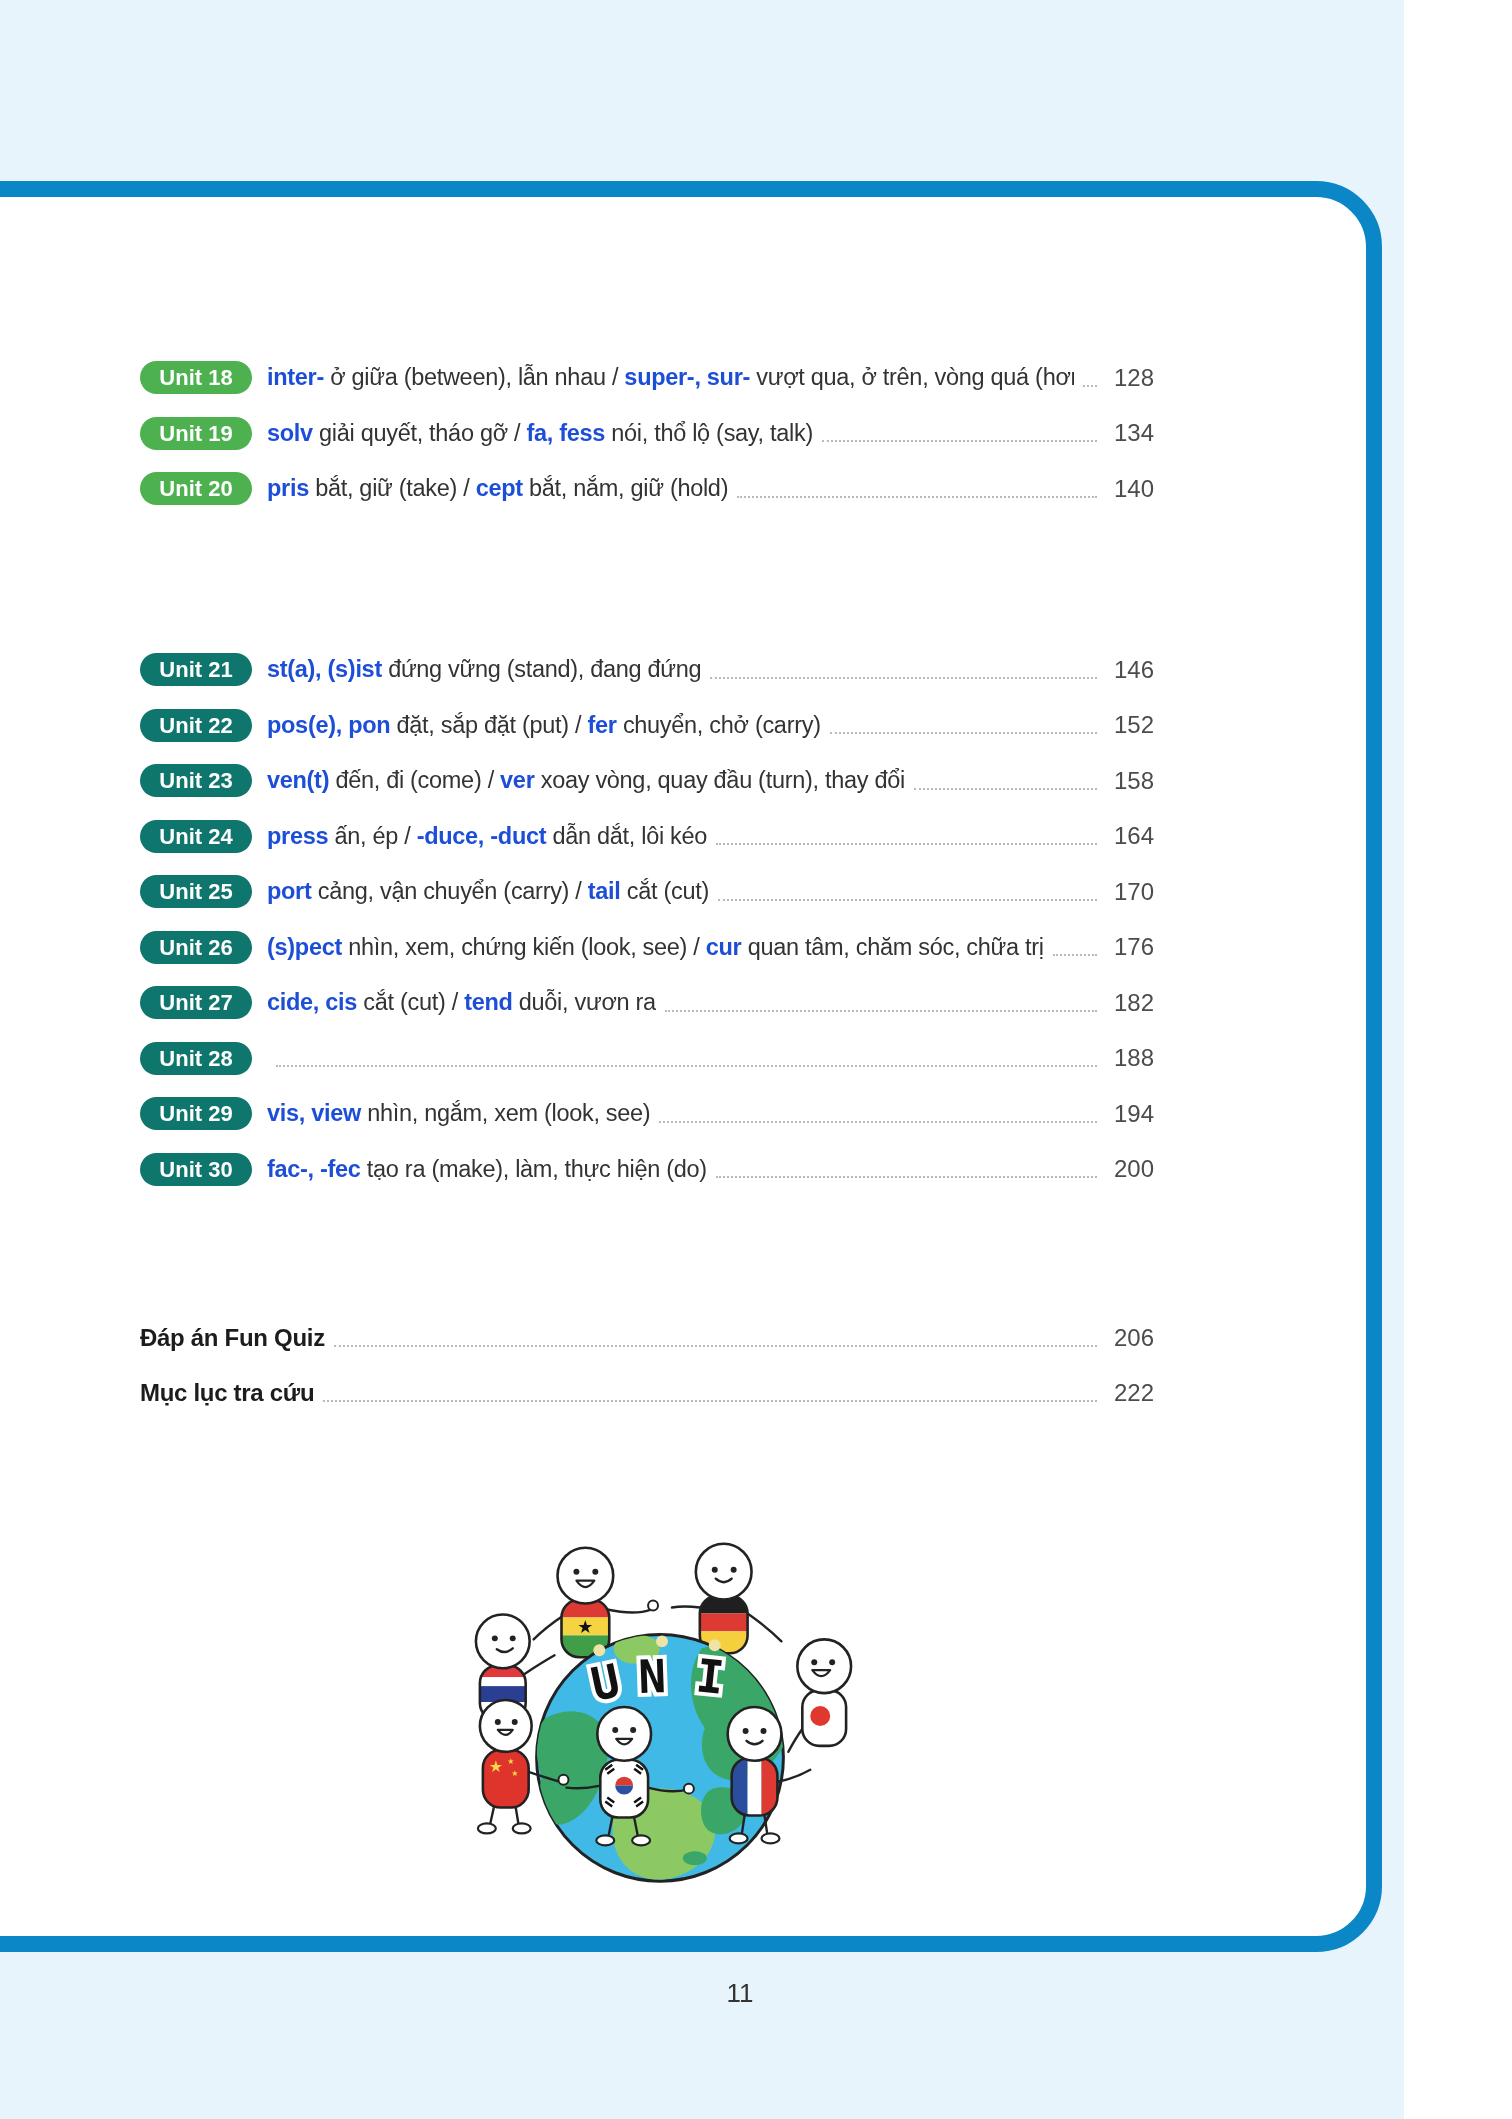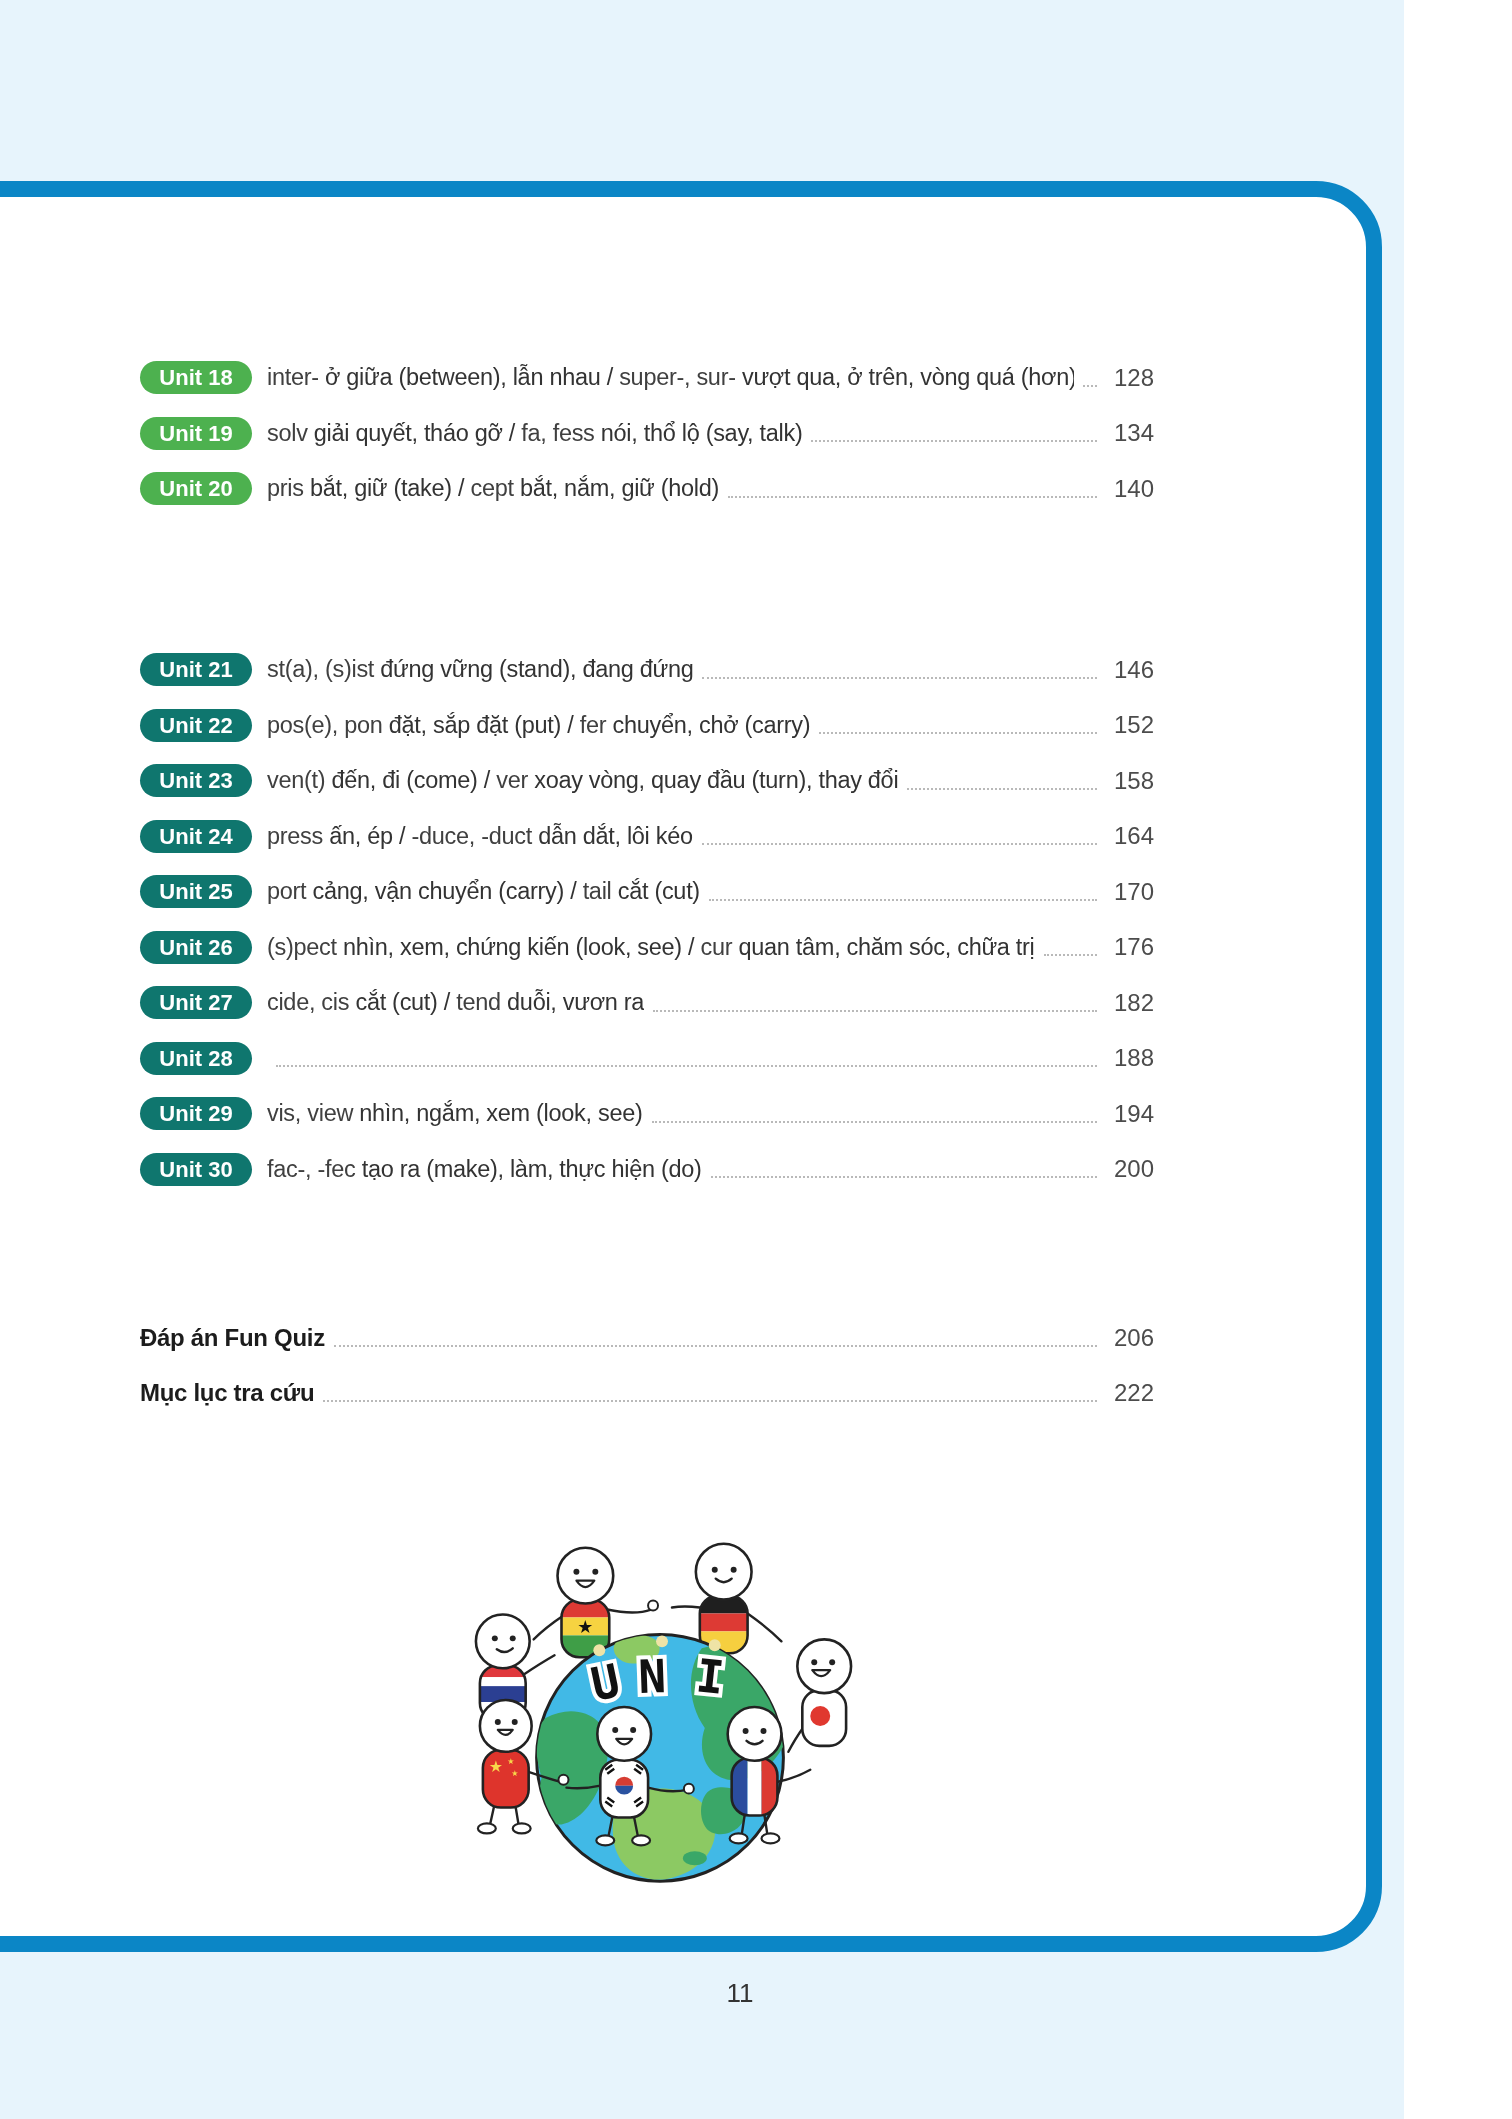--- a/index.html
+++ b/index.html
@@ -11,21 +11,21 @@
   .toc-group-1{top:350px;}
   .toc-group-2{top:642px;}
   .extras{top:1310px;}
   .toc-row{display:flex;align-items:center;height:55.5px;padding:0 250px 0 140px;}
   .badge{flex:none;width:112px;height:33px;border-radius:17px;color:#fff;font-weight:700;
          font-size:22px;text-align:center;line-height:33px;margin-right:15px;
          font-family:"Liberation Sans","DejaVu Sans",sans-serif;}
   .badge.green{background:#4db14f;}
   .badge.orange{background:#0f766e;}
   .rowtext{font-size:23.5px;color:#333;letter-spacing:-0.3px;white-space:nowrap;overflow:hidden;flex-shrink:1;}
-  .rowtext b{color:#404040;font-weight:400;}
+  .rowtext b{color:#1d4ed8;font-weight:700;}
   .leader{flex:1;min-width:14px;height:0;border-bottom:2.5px dotted #b9b9b9;margin:0 9px;align-self:center;position:relative;top:8px;}
   .pagenum{flex:none;min-width:48px;text-align:right;font-size:24px;color:#4c4c4c;}
   .extra-row{display:flex;align-items:center;height:55px;padding:0 250px 0 140px;}
   .extra-label{font-size:24px;font-weight:700;color:#1c1c1c;white-space:nowrap;letter-spacing:-0.3px;}
   .footer-num{position:absolute;top:1978px;left:0;width:1480px;text-align:center;font-size:26px;color:#333;}
   .illustration{position:absolute;left:458px;top:1532px;width:408px;height:362px;}
   
   .head{fill:#fff;stroke:#222;stroke-width:2.6;}
   .eye{fill:#222;}
   .smile{fill:none;stroke:#222;stroke-width:2.4;stroke-linecap:round;}

